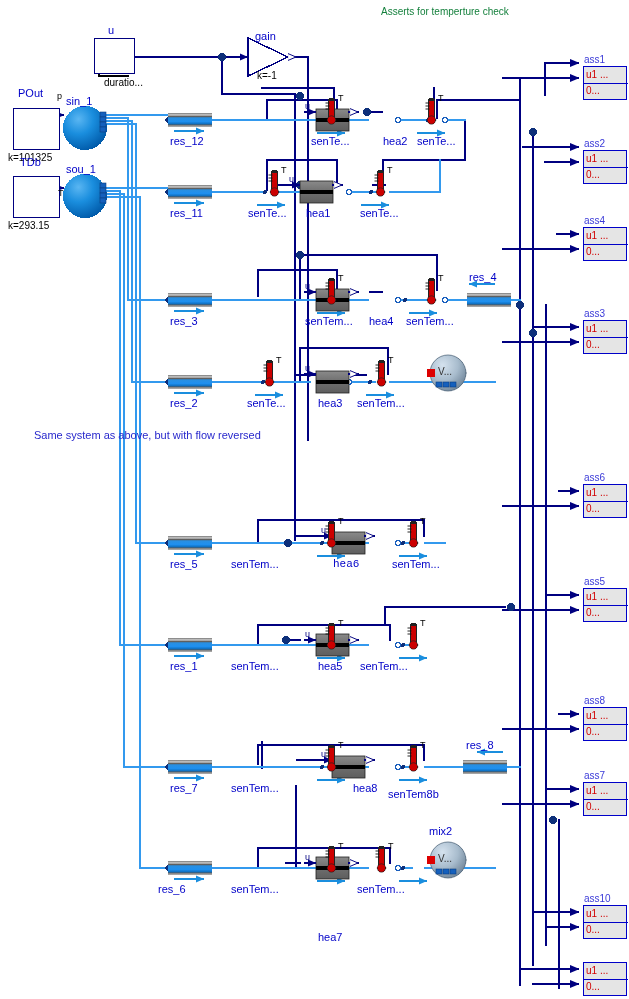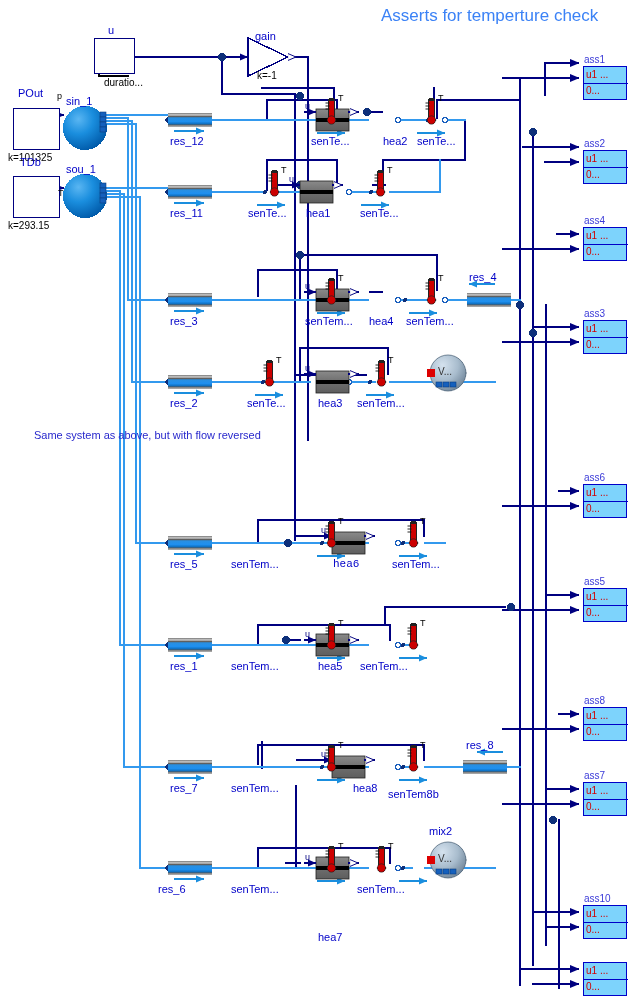--- a/index.html
+++ b/index.html
@@ -1,26 +1,26 @@
 <!DOCTYPE html>
 <html><head>
 <meta charset="utf-8">
 <style>
   html,body{margin:0;padding:0;background:#ffffff;}
   body{width:629px;height:999px;position:relative;overflow:hidden;
        font-family:"Liberation Sans",sans-serif;}
   #canvas{position:absolute;left:0;top:0;width:629px;height:999px;}
   .lbl{position:absolute;color:#0000c8;font-size:11px;line-height:11px;white-space:nowrap;}
-  .title{position:absolute;color:#3b82f6;font-size:17px;font-weight:normal;white-space:nowrap;}
+  .title{position:absolute;color:#15803d;font-size:10px;font-weight:normal;white-space:nowrap;}
   .note{position:absolute;color:#2828cc;font-size:11px;white-space:nowrap;}
   .kval{position:absolute;color:#000000;font-size:10px;white-space:nowrap;}
   .portlab{position:absolute;color:#000000;font-size:9px;white-space:nowrap;}
   .uport{position:absolute;color:#000080;font-size:9px;white-space:nowrap;}
   .assbox{position:absolute;width:44px;height:34px;border:1px solid #0000c8;
-          background:#7dd3fc;box-sizing:border-box;text-align:right;}
+          background:#e5e5e5;box-sizing:border-box;text-align:right;}
   .asslbl{position:absolute;color:#3a3ad8;font-size:10px;white-space:nowrap;}
   .assrow{position:absolute;color:#d00000;font-size:10px;left:2px;white-space:nowrap;}
   .assline{position:absolute;left:0;width:44px;height:1px;background:#0000c8;top:16px;}
   .ramp{position:absolute;width:41px;height:36px;border:1px solid #000080;background:#fff;box-sizing:border-box;}
   .srcbox{position:absolute;width:47px;height:42px;border:1px solid #000080;background:#fff;box-sizing:border-box;}
 </style>
 </head>
 <body>
 
 <svg id="canvas" viewBox="0 0 629 999">

